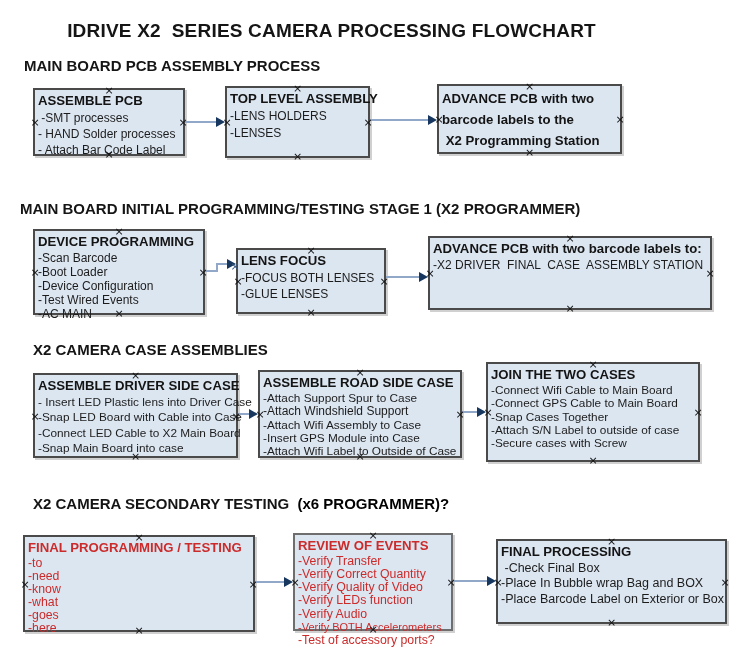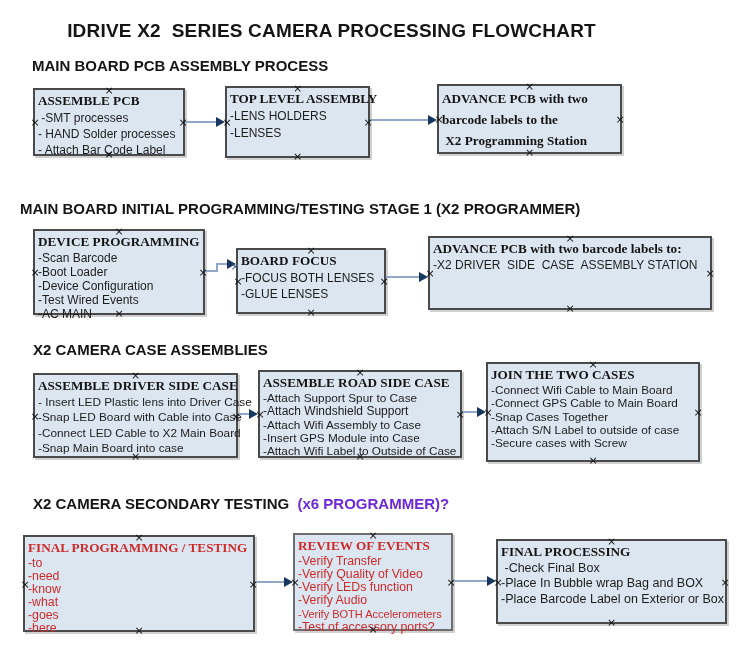--- a/index.html
+++ b/index.html
@@ -7,28 +7,28 @@
     position:relative;width:747px;height:662px;background:#ffffff;
     font-family:"Liberation Sans","DejaVu Sans",sans-serif;overflow:hidden;
   }
   .title{
     position:absolute;left:0;top:20px;width:663px;text-align:center;
     font-size:19px;font-weight:bold;color:#151515;white-space:pre;letter-spacing:.2px;
   }
   .sec{
     position:absolute;font-size:15px;font-weight:bold;color:#151515;white-space:pre;
   }
-  .sec .red-part{color:#6d28d9;}
+  .sec .red-part{color:#000000;}
   .box{
     position:absolute;background:#dce6f1;border:2px solid #4a4a4a;
     box-shadow:2px 2px 0 rgba(150,150,150,.45);
     padding:2px 3px;box-sizing:border-box;overflow:visible;
   }
   .box-title{
-    font-size:13.2px;font-weight:bold;color:#141414;white-space:pre;line-height:1.35;font-family:Liberation Serif, serif;
+    font-size:13.2px;font-weight:bold;color:#141414;white-space:pre;line-height:1.35;
   }
   .title-lh21 .box-title{line-height:21px;}
   .bi{font-size:12px;color:#1c1c1c;white-space:pre;}
   .red .box-title,.red .bi{color:#cc2b2b;}
   .hd{
     position:absolute;font-style:normal;font-size:11px;line-height:1;color:#141414;
     transform:translate(-50%,-50%);z-index:3;font-family:"DejaVu Sans",sans-serif;
   }
   .hd-t{left:50%;top:0;} .hd-b{left:50%;top:100%;}
   .hd-l{left:0;top:50%;} .hd-r{left:100%;top:50%;}
@@ -42,21 +42,21 @@
   .chd{position:absolute;font-style:normal;font-size:11px;line-height:1;color:#3a5a86;
        transform:translate(-50%,-50%);z-index:3;font-family:"DejaVu Sans",sans-serif;}
 </style>
 </head>
 <body>
 
 <div class="canvas">
 
   <div class="title">IDRIVE X2  SERIES CAMERA PROCESSING FLOWCHART</div>
 
-  <div class="sec" style="left:32px;top:57px">MAIN BOARD PCB ASSEMBLY PROCESS</div>
+  <div class="sec" style="left:24px;top:57px">MAIN BOARD PCB ASSEMBLY PROCESS</div>
   <div class="sec" style="left:20px;top:200px">MAIN BOARD INITIAL PROGRAMMING/TESTING STAGE 1 (X2 PROGRAMMER)</div>
   <div class="sec" style="left:33px;top:341px">X2 CAMERA CASE ASSEMBLIES</div>
   <div class="sec" style="left:33px;top:495px"><span>X2 CAMERA SECONDARY TESTING </span><span class="red-part"> (x6 PROGRAMMER)?</span></div>
 
   <div class="box" style="left:33px;top:88px;width:152px;height:68px">
     <i class="hd hd-t">×</i>
     <i class="hd hd-b">×</i>
     <i class="hd hd-l">×</i>
     <i class="hd hd-r">×</i>
     <div class="box-title">ASSEMBLE PCB</div>
@@ -96,32 +96,32 @@
     <div class="bi" style="line-height:14px">-Device Configuration</div>
     <div class="bi" style="line-height:14px">-Test Wired Events</div>
     <div class="bi" style="line-height:14px">-AC MAIN</div>
   </div>
 
   <div class="box" style="left:236px;top:248px;width:150px;height:66px">
     <i class="hd hd-t">×</i>
     <i class="hd hd-b">×</i>
     <i class="hd hd-l">×</i>
     <i class="hd hd-r">×</i>
-    <div class="box-title">BOARD FOCUS</div>
+    <div class="box-title">LENS FOCUS</div>
     <div class="bi" style="line-height:16px">-FOCUS BOTH LENSES</div>
     <div class="bi" style="line-height:16px">-GLUE LENSES</div>
   </div>
 
   <div class="box" style="left:428px;top:236px;width:284px;height:74px">
     <i class="hd hd-t">×</i>
     <i class="hd hd-b">×</i>
     <i class="hd hd-l">×</i>
     <i class="hd hd-r">×</i>
     <div class="box-title">ADVANCE PCB with two barcode labels to:</div>
-    <div class="bi" style="line-height:15px">-X2 DRIVER  SIDE  CASE  ASSEMBLY STATION</div>
+    <div class="bi" style="line-height:15px">-X2 DRIVER  FINAL  CASE  ASSEMBLY STATION</div>
   </div>
 
   <div class="box" style="left:33px;top:373px;width:205px;height:85px">
     <i class="hd hd-t">×</i>
     <i class="hd hd-b">×</i>
     <i class="hd hd-l">×</i>
     <i class="hd hd-r">×</i>
     <div class="box-title">ASSEMBLE DRIVER SIDE CASE</div>
     <div class="bi" style="line-height:15.5px;font-size:11.8px">- Insert LED Plastic lens into Driver Case</div>
     <div class="bi" style="line-height:15.5px;font-size:11.8px">-Snap LED Board with Cable into Case</div>
@@ -169,20 +169,21 @@
     <div class="bi" style="line-height:13px;font-size:12.3px">-here</div>
   </div>
 
   <div class="box red" style="left:293px;top:533px;width:160px;height:98px;border-color:#6e6e6e">
     <i class="hd hd-t">×</i>
     <i class="hd hd-b">×</i>
     <i class="hd hd-l">×</i>
     <i class="hd hd-r">×</i>
     <div class="box-title">REVIEW OF EVENTS</div>
     <div class="bi" style="line-height:13.2px;font-size:12.3px">-Verify Transfer</div>
+    <div class="bi" style="line-height:13.2px;font-size:12.3px">-Verify Correct Quantity</div>
     <div class="bi" style="line-height:13.2px;font-size:12.3px">-Verify Quality of Video</div>
     <div class="bi" style="line-height:13.2px;font-size:12.3px">-Verify LEDs function</div>
     <div class="bi" style="line-height:13.2px;font-size:12.3px">-Verify Audio</div>
     <div class="bi" style="line-height:13.2px;font-size:11px">-Verify BOTH Accelerometers</div>
     <div class="bi" style="line-height:13.2px;font-size:12.3px">-Test of accessory ports?</div>
   </div>
 
   <div class="box" style="left:496px;top:539px;width:231px;height:85px">
     <i class="hd hd-t">×</i>
     <i class="hd hd-b">×</i>

